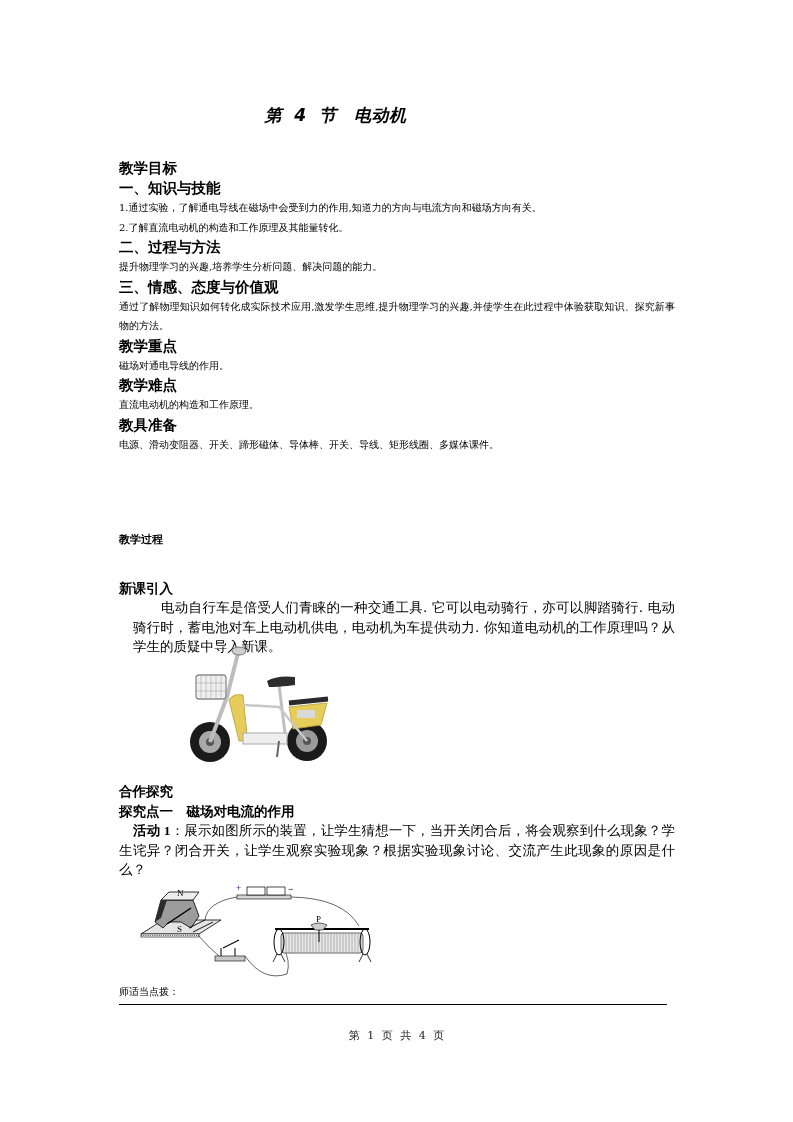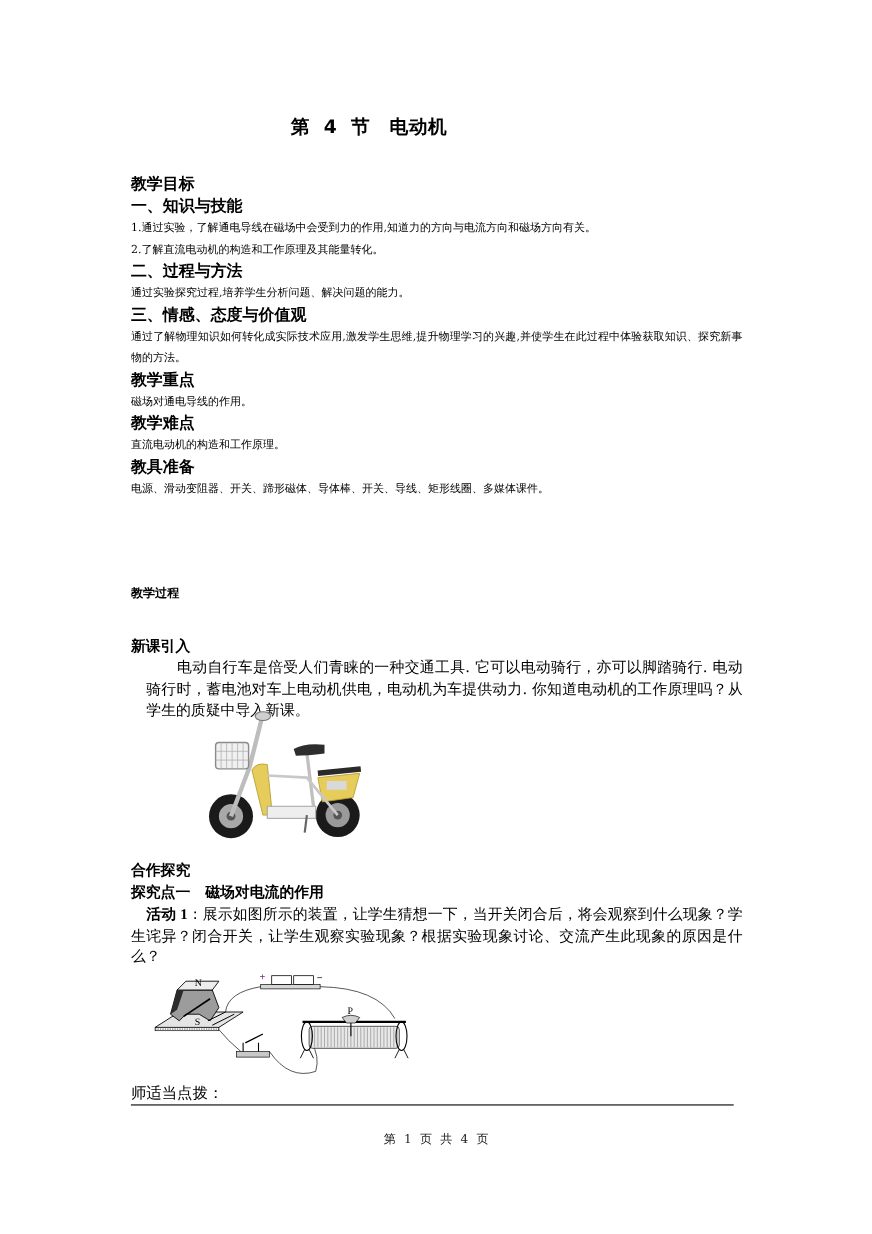--- a/index.html
+++ b/index.html
@@ -23,20 +23,21 @@
     .title {
       position: absolute;
       left: 0; width: 671px;
       top: 104px;
       text-align: center;
       font-family: "DejaVu Sans", "Liberation Sans", sans-serif;
       font-weight: bold;
       font-size: 17px;
       letter-spacing: 0.5px;
       word-spacing: 6px;
+      font-style: italic;
     }
     .block {
       position: absolute;
       left: 119px;
       width: 556px;
       font-size: 14px;
       line-height: 19.5px;
     }
     .h {
       font-family: "DejaVu Sans", "Liberation Sans", sans-serif;
@@ -59,21 +60,21 @@
       width: 156px; height: 124px;
     }
     .circuit {
       position: absolute;
       left: 133px; top: 884px;
       width: 246px; height: 96px;
     }
     .hint {
       position: absolute;
       left: 119px; top: 985px;
-      font-size: 14px;
+      font-size: 10px;
     }
     .rule {
       position: absolute;
       left: 119px; top: 1004px;
       width: 548px; height: 0;
       border-top: 1.3px solid #000;
     }
     .footer {
       position: absolute;
       left: 0; width: 793px;
@@ -90,21 +91,21 @@
 <div class="page">
 
   <div class="title">第 4 节　电动机</div>
 
   <div class="block" style="top:158px;">
     <div class="h">教学目标</div>
     <div class="h">一、知识与技能</div>
     <div class="p">1.通过实验，了解通电导线在磁场中会受到力的作用,知道力的方向与电流方向和磁场方向有关。</div>
     <div class="p">2.了解直流电动机的构造和工作原理及其能量转化。</div>
     <div class="h">二、过程与方法</div>
-    <div class="p">通过实验探究过程,培养学生分析问题、解决问题的能力。</div>
+    <div class="p">提升物理学习的兴趣,培养学生分析问题、解决问题的能力。</div>
     <div class="h">三、情感、态度与价值观</div>
     <div class="p">通过了解物理知识如何转化成实际技术应用,激发学生思维,提升物理学习的兴趣,并使学生在此过程中体验获取知识、探究新事物的方法。</div>
     <div class="h">教学重点</div>
     <div class="p">磁场对通电导线的作用。</div>
     <div class="h">教学难点</div>
     <div class="p">直流电动机的构造和工作原理。</div>
     <div class="h">教具准备</div>
     <div class="p">电源、滑动变阻器、开关、蹄形磁体、导体棒、开关、导线、矩形线圈、多媒体课件。</div>
   </div>
 

